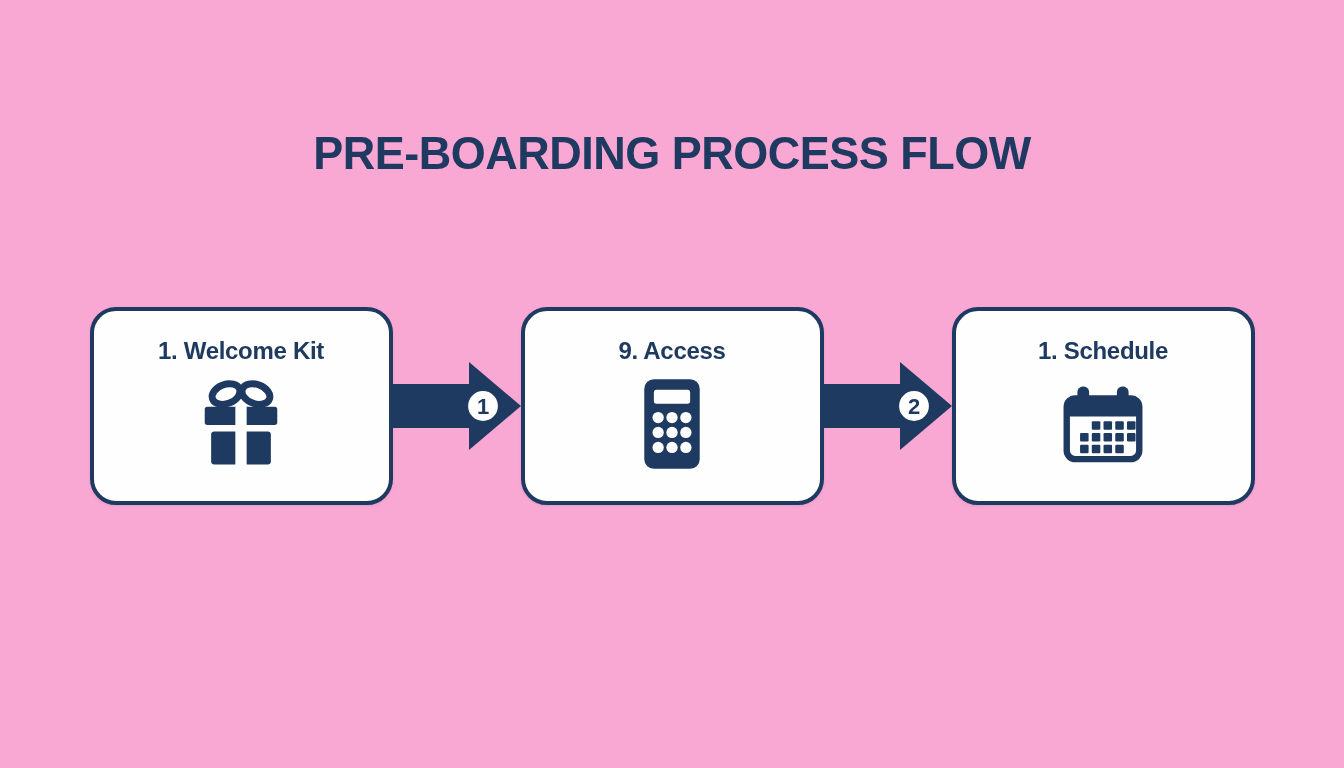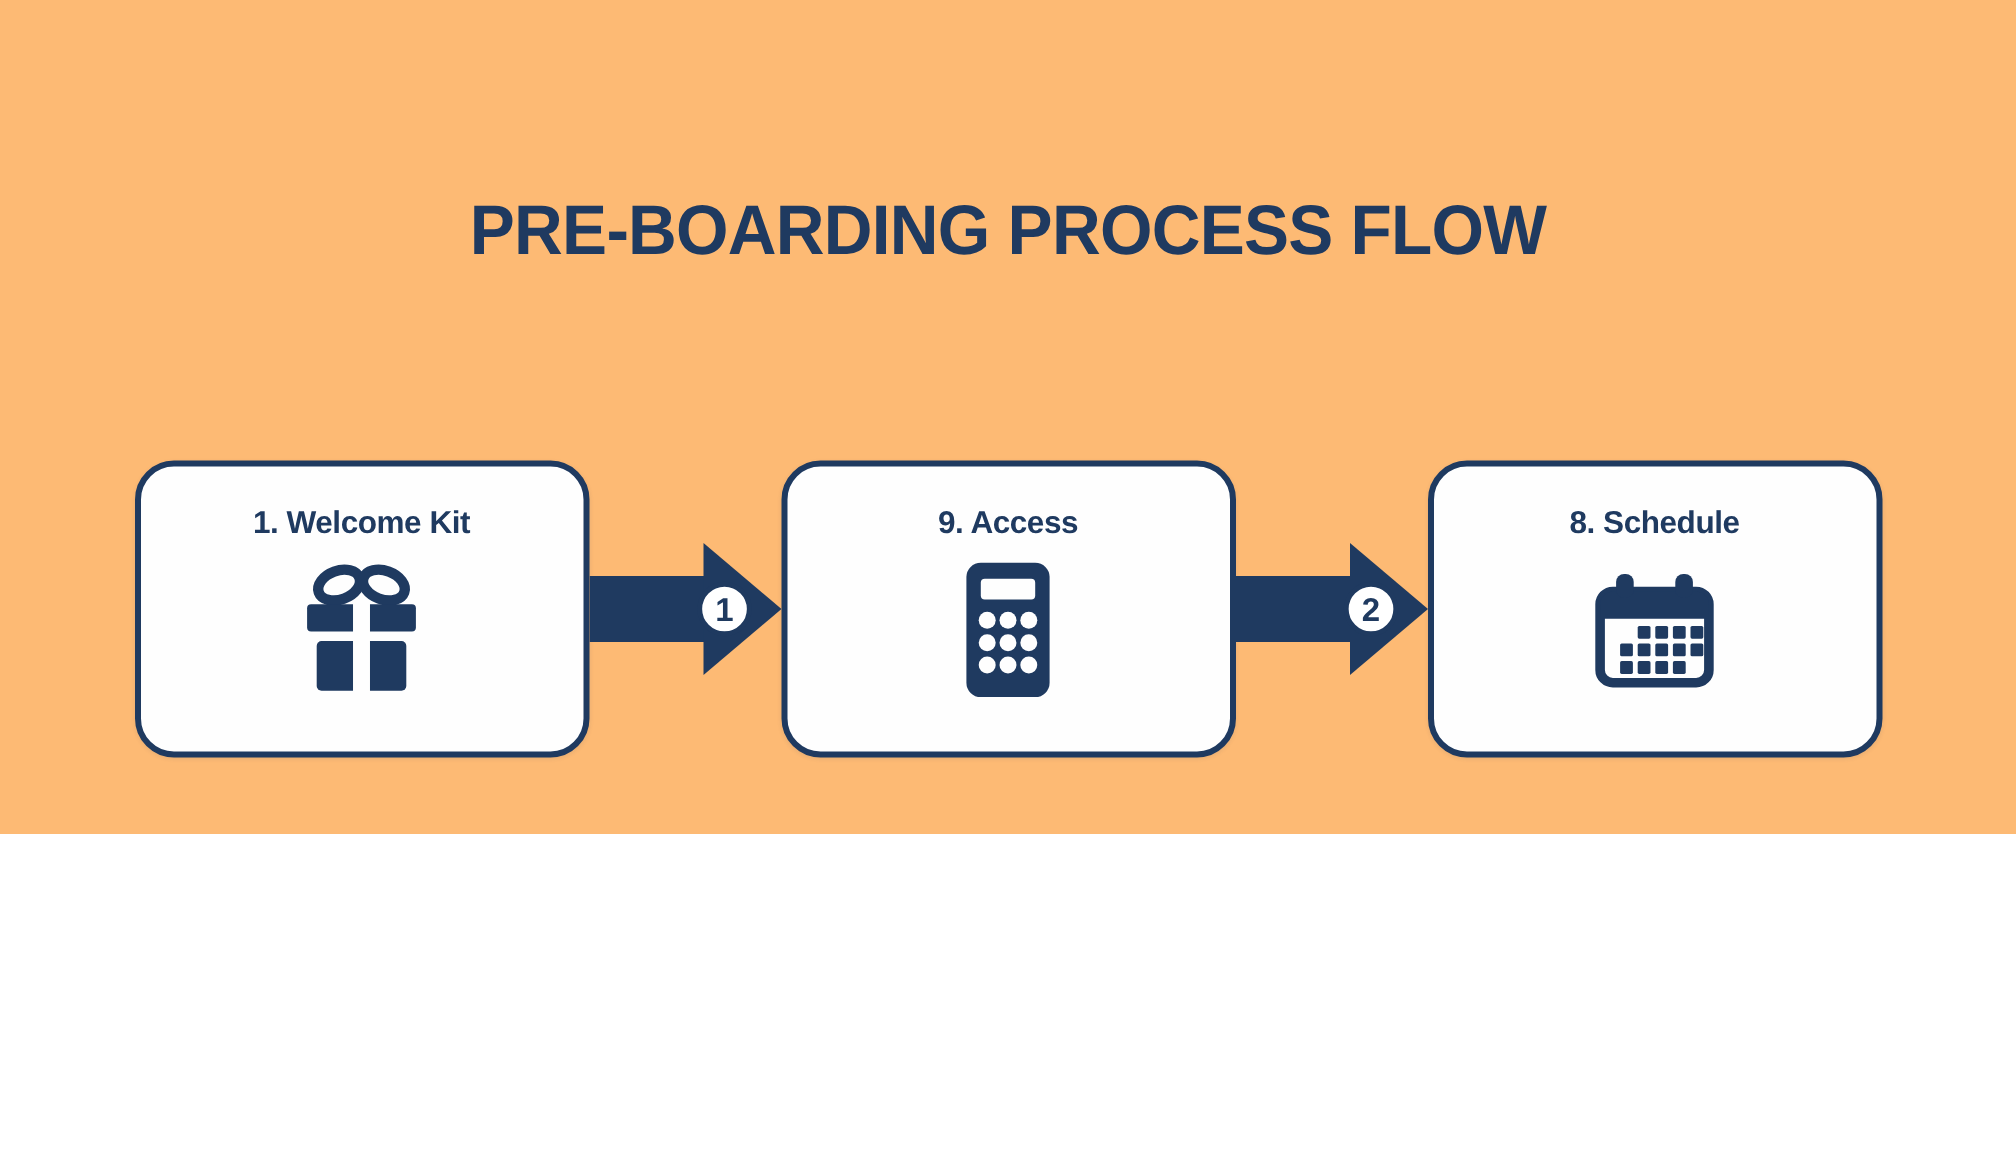--- a/index.html
+++ b/index.html
@@ -3,22 +3,22 @@
 <meta charset="utf-8">
 <style>
   html, body { margin: 0; padding: 0; }
   body {
     font-family: "Liberation Sans", sans-serif;
     background: #ffffff;
   }
   .canvas {
     position: relative;
     width: 1344px;
-    height: 556px;
-    background: #fdba74;
+    height: 768px;
+    background: #f9a8d4;
     overflow: hidden;
   }
   .title {
     margin: 0;
     padding-top: 128px;
     text-align: center;
     font-size: 45px;
     line-height: 1.0;
     font-weight: 800;
     letter-spacing: -0.5px;
@@ -39,21 +39,21 @@
     border-radius: 26px;
     background: #fefefe;
     box-shadow: 0 1px 3px rgba(31,58,96,0.10);
     display: flex;
     flex-direction: column;
     align-items: center;
     flex-shrink: 0;
   }
   .step-label {
     margin-top: 26px;
-    font-size: 21px;
+    font-size: 24px;
     font-weight: bold;
     letter-spacing: -0.3px;
     color: #1f3a60;
     white-space: nowrap;
   }
   .step-icon {
     margin-top: 12px;
     width: 96px;
     height: 96px;
     display: block;
@@ -120,21 +120,21 @@
     </div>
 
     <svg class="arrow" viewBox="0 0 128 120" aria-hidden="true">
       <rect x="0" y="38" width="78" height="44" fill="#1f3a60"></rect>
       <polygon points="76,16 128,60 76,104" fill="#1f3a60"></polygon>
       <circle cx="90" cy="60" r="16.5" fill="#ffffff" stroke="#1f3a60" stroke-width="3.2"></circle>
       <text x="90" y="68" text-anchor="middle">2</text>
     </svg>
 
     <div class="step-box">
-      <div class="step-label">8. Schedule</div>
+      <div class="step-label">1. Schedule</div>
       <svg class="step-icon" viewBox="0 0 90 90" aria-hidden="true">
         <rect x="11" y="20" width="68" height="57" rx="8" fill="#fefefe" stroke="#1f3a60" stroke-width="6"></rect>
         <path d="M11 37 v-9 a8 8 0 0 1 8 -8 h52 a8 8 0 0 1 8 8 v9 z" fill="#1f3a60"></path>
         <rect x="21" y="9" width="11" height="15" rx="5" fill="#1f3a60"></rect>
         <rect x="58" y="9" width="11" height="15" rx="5" fill="#1f3a60"></rect>
         <g fill="#1f3a60">
           <rect x="34.5" y="41.5" width="8" height="8" rx="1"></rect>
             <rect x="45.5" y="41.5" width="8" height="8" rx="1"></rect>
             <rect x="56.5" y="41.5" width="8" height="8" rx="1"></rect>
             <rect x="67.5" y="41.5" width="8" height="8" rx="1"></rect>

